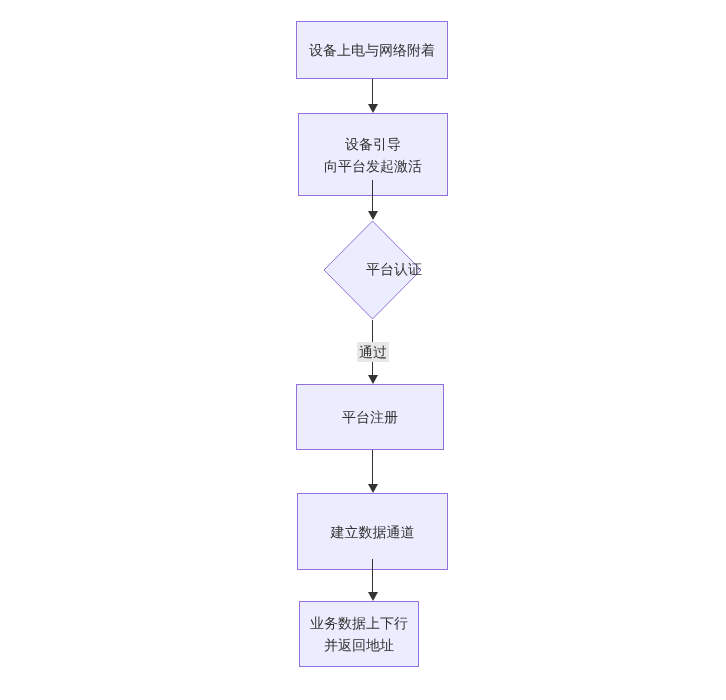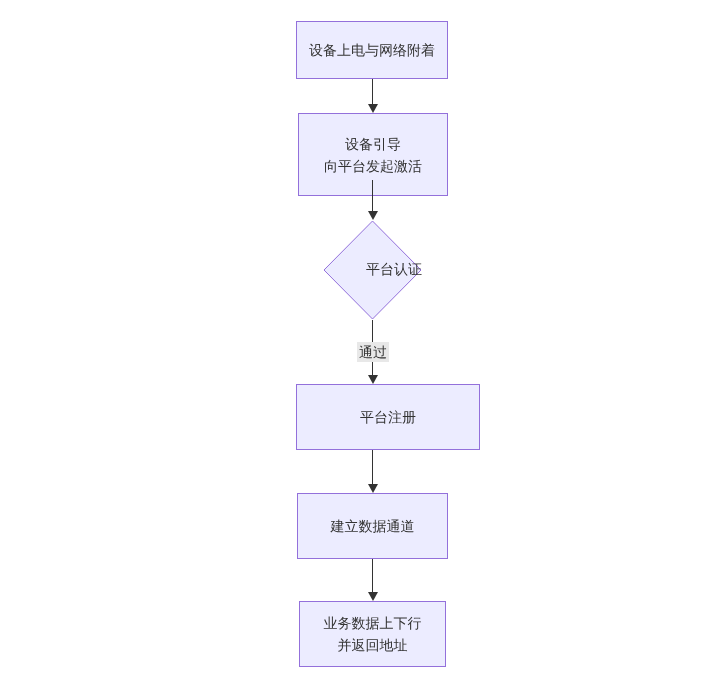--- a/index.html
+++ b/index.html
@@ -99,30 +99,30 @@
   <div class="diamond" style="left:323px; top:220px; width:99px; height:100px;">
     <svg width="99" height="100" viewBox="0 0 99 100">
       <polygon points="49.5,1 98,50 49.5,99 1,50" style="fill:var(--node-fill); stroke:var(--node-border); stroke-width:1;"></polygon>
     </svg>
     <div class="diamond-text">平台认证</div>
   </div>
 
   <div class="edge" style="left:372px; top:320px; height:55px;"></div>
   <div class="edge-label" style="left:373px; top:352px;">通过</div>
 
-  <div class="node" style="left:296px; top:384px; width:184px; height:66px;gap:31px;">
+  <div class="node" style="left:296px; top:384px; width:148px; height:66px;gap:31px;">
     <div>平台注册</div>
   </div>
 
   <div class="edge" style="left:372px; top:450px; height:34px;"></div>
 
-  <div class="node" style="left:297px; top:493px; width:151px; height:66px;">
+  <div class="node" style="left:297px; top:493px; width:151px; height:77px;">
     <div>建立数据通道</div>
   </div>
 
   <div class="edge" style="left:372px; top:559px; height:33px;"></div>
 
-  <div class="node" style="left:299px; top:601px; width:147px; height:66px;">
+  <div class="node" style="left:299px; top:601px; width:120px; height:66px;">
     <div>业务数据上下行</div>
     <div>并返回地址</div>
   </div>
 
 </div>
 
 </body></html>

